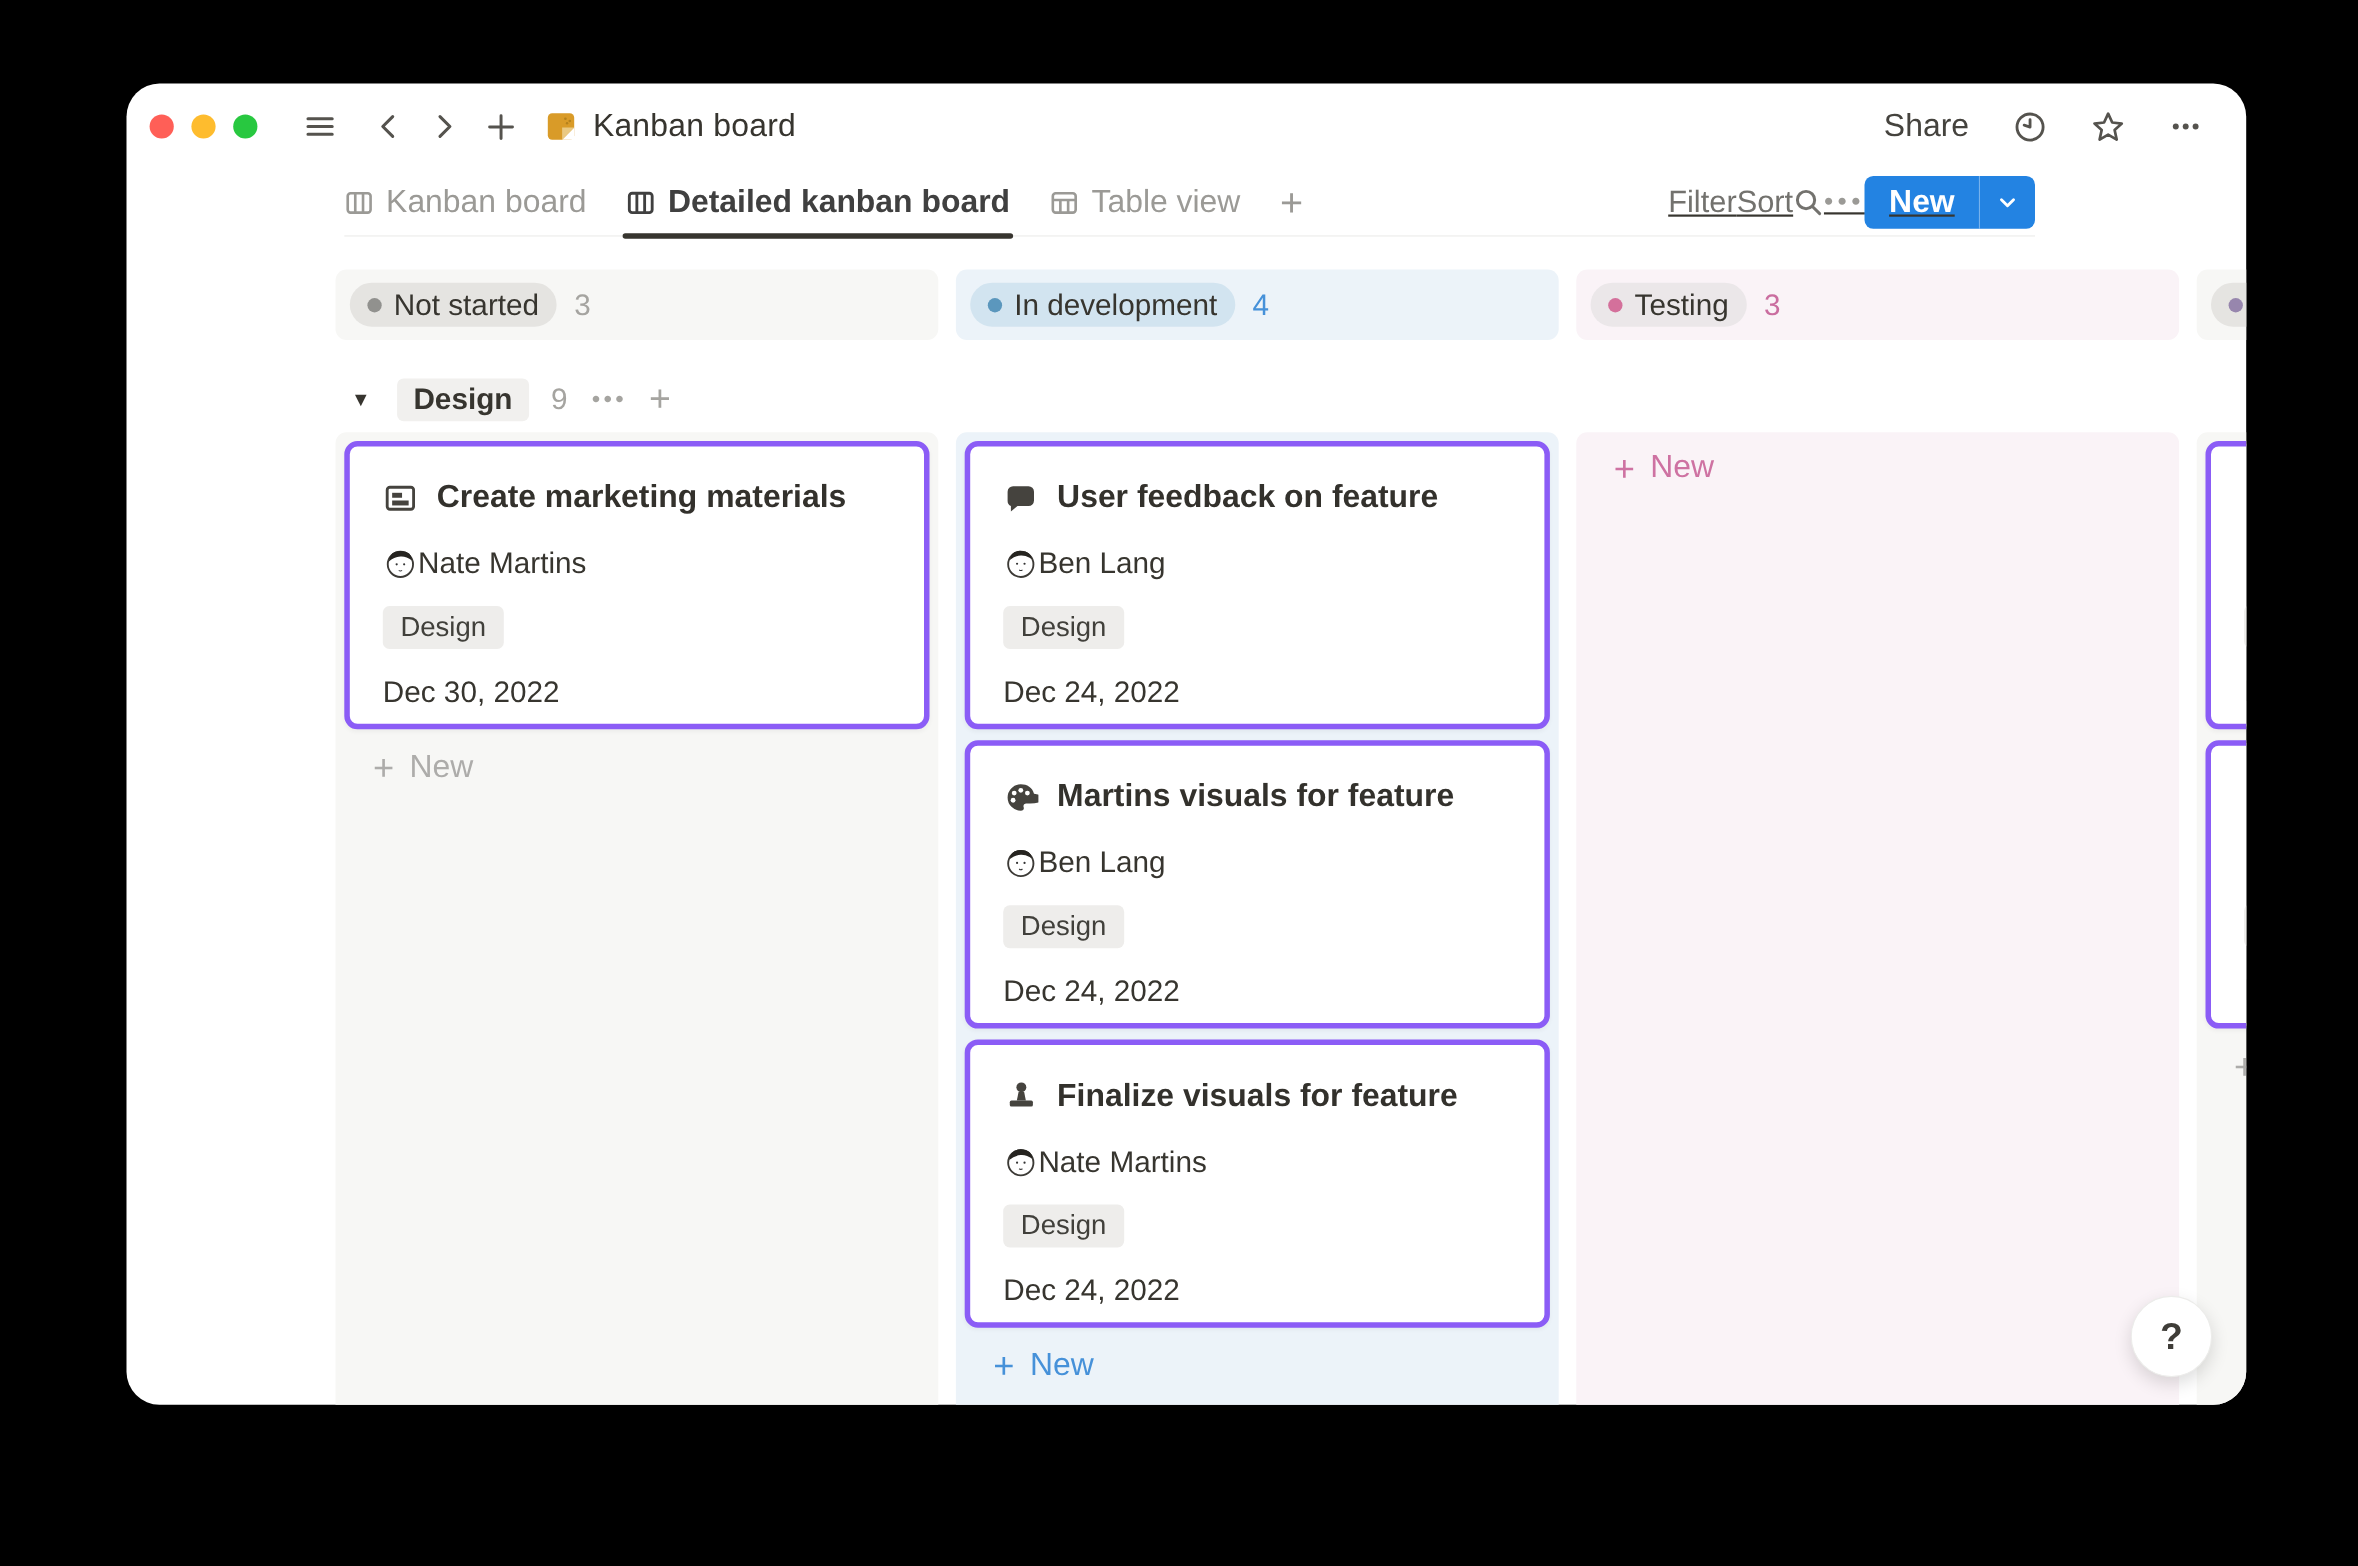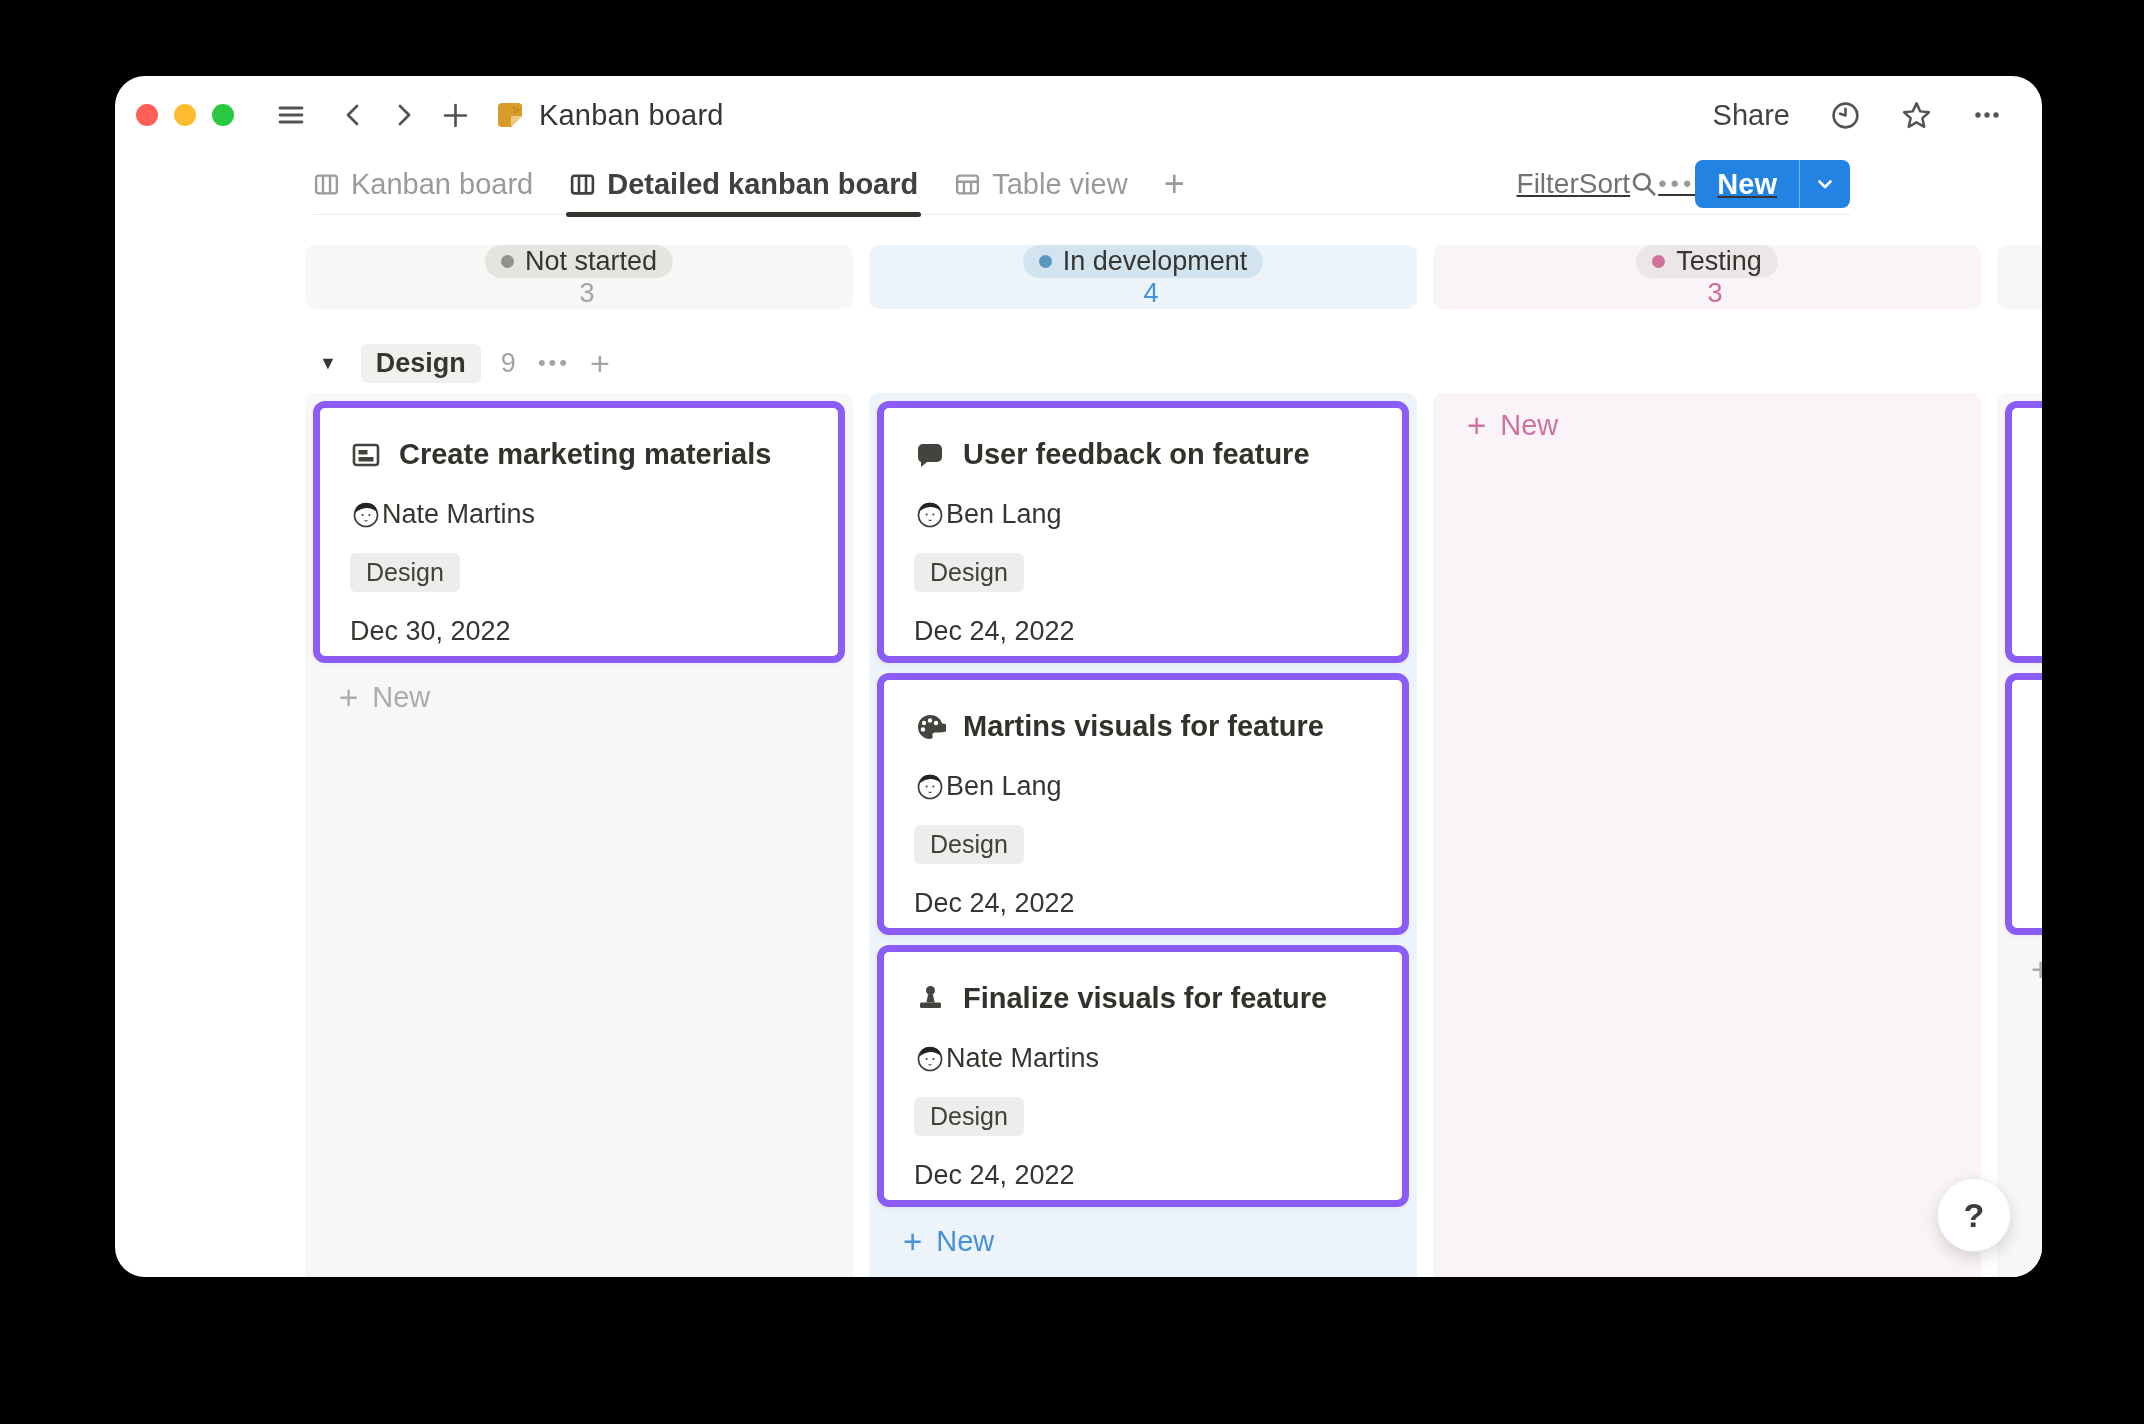--- a/index.html
+++ b/index.html
@@ -31,40 +31,40 @@
   .tb-actions{margin-left:auto;display:flex;align-items:center;text-decoration:underline;}
   .tb-txt{font-size:28px;color:#73726e;}
   .tb-dots{color:#9b9a96;font-size:24px;letter-spacing:4px;}
   .new-btn{display:flex;align-items:stretch;background:#2383e2;border-radius:8px;height:48px;overflow:hidden;color:#fff;}
   .new-main{display:flex;align-items:center;padding:0 22px;font-size:29px;font-weight:700;}
   .new-split{width:1px;background:rgba(255,255,255,.38);}
   .new-caret{display:flex;align-items:center;padding:0 15px;}
   
   .col{position:absolute;top:169px;width:548px;}
   .c1{left:190px}.c2{left:754px}.c3{left:1318px}.c4{left:1882px}
-  .col-header{height:64px;border-radius:10px;display:flex;align-items:center;padding:0 13px;box-sizing:border-box;flex-direction:column;}
+  .col-header{height:64px;border-radius:10px;display:flex;align-items:center;padding:0 13px;box-sizing:border-box;}
   .ch1,.ch4{background:#f7f7f5}.ch2{background:#ecf3f9}.ch3{background:#faf3f7}
   .status-pill{display:inline-flex;align-items:center;gap:11px;height:40px;padding:0 16px;border-radius:20px;font-size:27px;color:#37352f;white-space:nowrap;}
   .sp1,.sp4{background:#e5e4e1}.sp2{background:#d2e4f0}.sp3{background:#ebe7e9}
   .sdot{width:13px;height:13px;border-radius:50%;flex:none;}
   .sd1{background:#91918e}.sd2{background:#5b97bd}.sd3{background:#d4709b}.sd4{background:#9786ad}
   .col-count{margin-left:16px;font-size:27px;}
   .cc1{color:#a5a4a0}.cc2{color:#4691d9}.cc3{color:#ca6d9f}
   .group-row{margin-top:30px;height:48px;display:flex;align-items:center;padding-left:14px;}
   .tri{font-size:18px;color:#37352f;margin-right:24px;}
   .group-pill{background:#f1f0ee;border-radius:6px;padding:4px 15px;font-size:27px;font-weight:700;color:#37352f;}
   .group-count{margin-left:20px;font-size:27px;color:#a5a4a0;}
   .group-dots{margin-left:22px;color:#a5a4a0;font-size:22px;letter-spacing:3px;}
   .group-plus{margin-left:20px;color:#a5a4a0;font-size:34px;font-weight:400;line-height:1;}
   .col-body{border-radius:10px;padding:8px;display:flex;flex-direction:column;gap:10px;height:960px;box-sizing:border-box;}
   .c1 .col-body{margin-top:6px;background:#f7f7f5;}
   .c2 .col-body{margin-top:84px;background:#ecf3f9;}
   .c3 .col-body{margin-top:84px;background:#faf3f7;}
   .c4 .col-body{margin-top:84px;background:#f7f7f5;}
-  .card{background:#fff;border:7px solid #8b5cf6;border-radius:12px;box-shadow:0 2px 4px rgba(15,15,15,.045);
+  .card{background:#fff;border:5px solid #8b5cf6;border-radius:12px;box-shadow:0 2px 4px rgba(15,15,15,.045);
         height:262px;box-sizing:border-box;padding:30px;flex:none;}
   .crow1{display:flex;align-items:center;gap:17px;margin-bottom:27px;}
   .card-icon{width:32px;height:32px;flex:none;color:#45433e;}
   .card-icon svg{display:block;}
   .card-title{font-size:29px;font-weight:700;color:#33312c;white-space:nowrap;}
   .crow2{display:flex;align-items:center;gap:0;margin-bottom:23px;}
   .avatar{width:32px;height:32px;flex:none;}
   .assignee{font-size:27px;color:#37352f;white-space:nowrap;}
   .crow3{margin-bottom:24px;}
   .tag{display:inline-block;background:#eeedeb;border-radius:6px;padding:5px 16px;font-size:25px;color:#41403b;}

